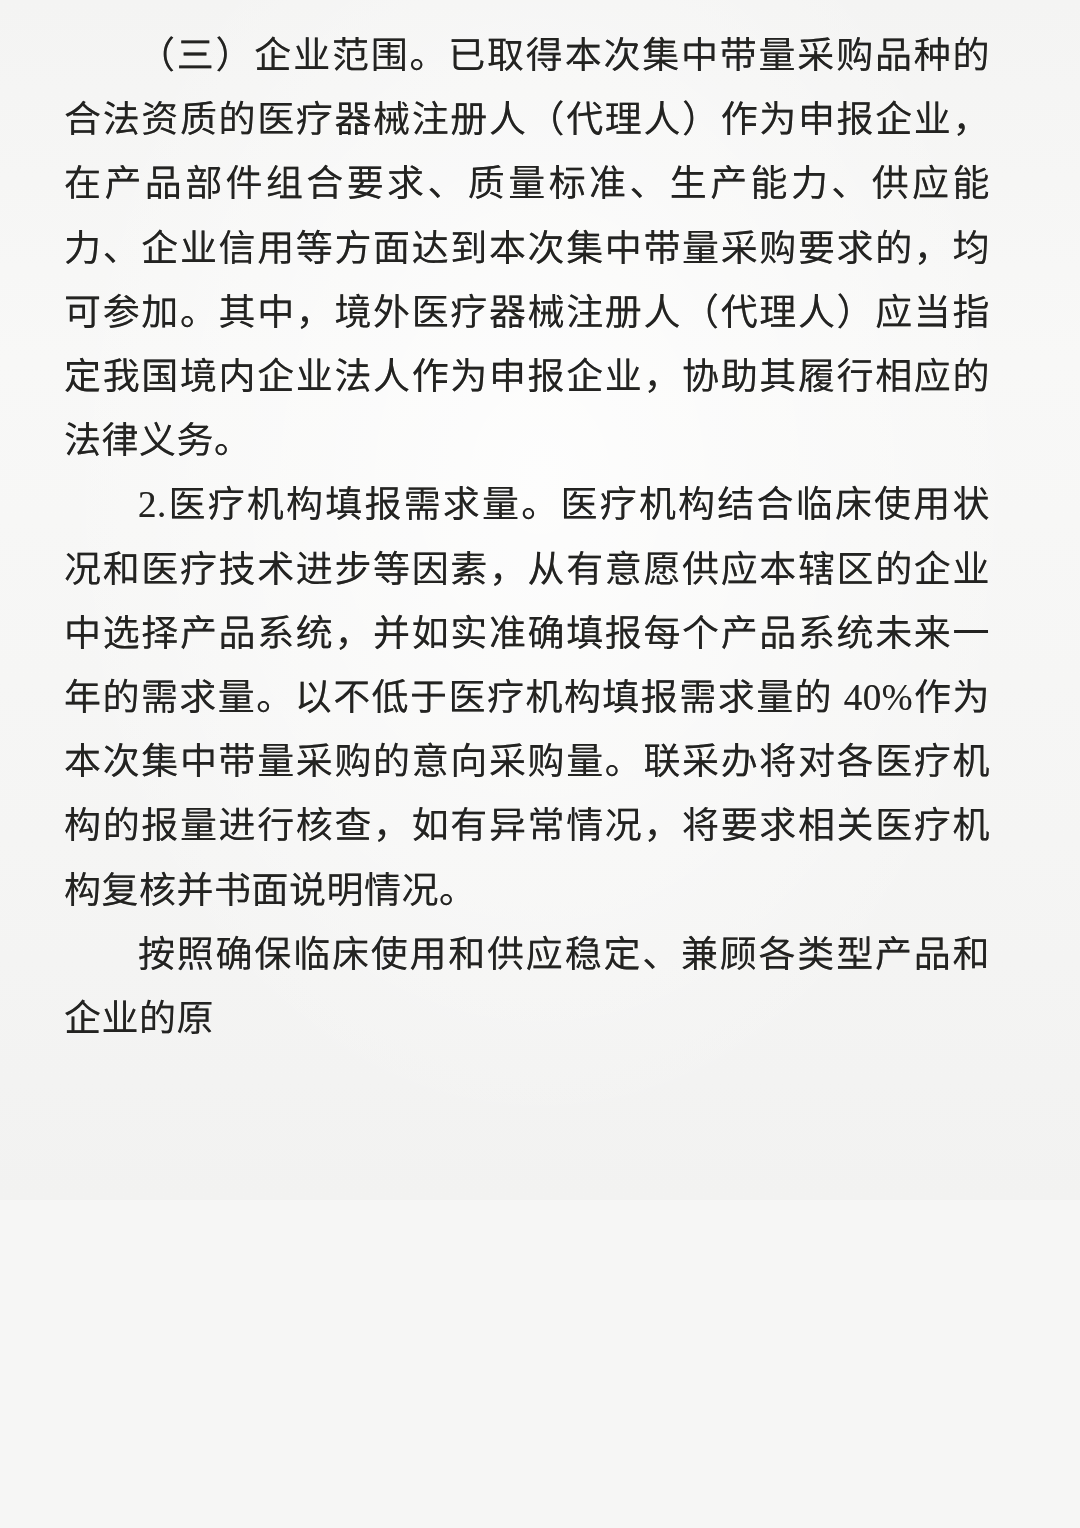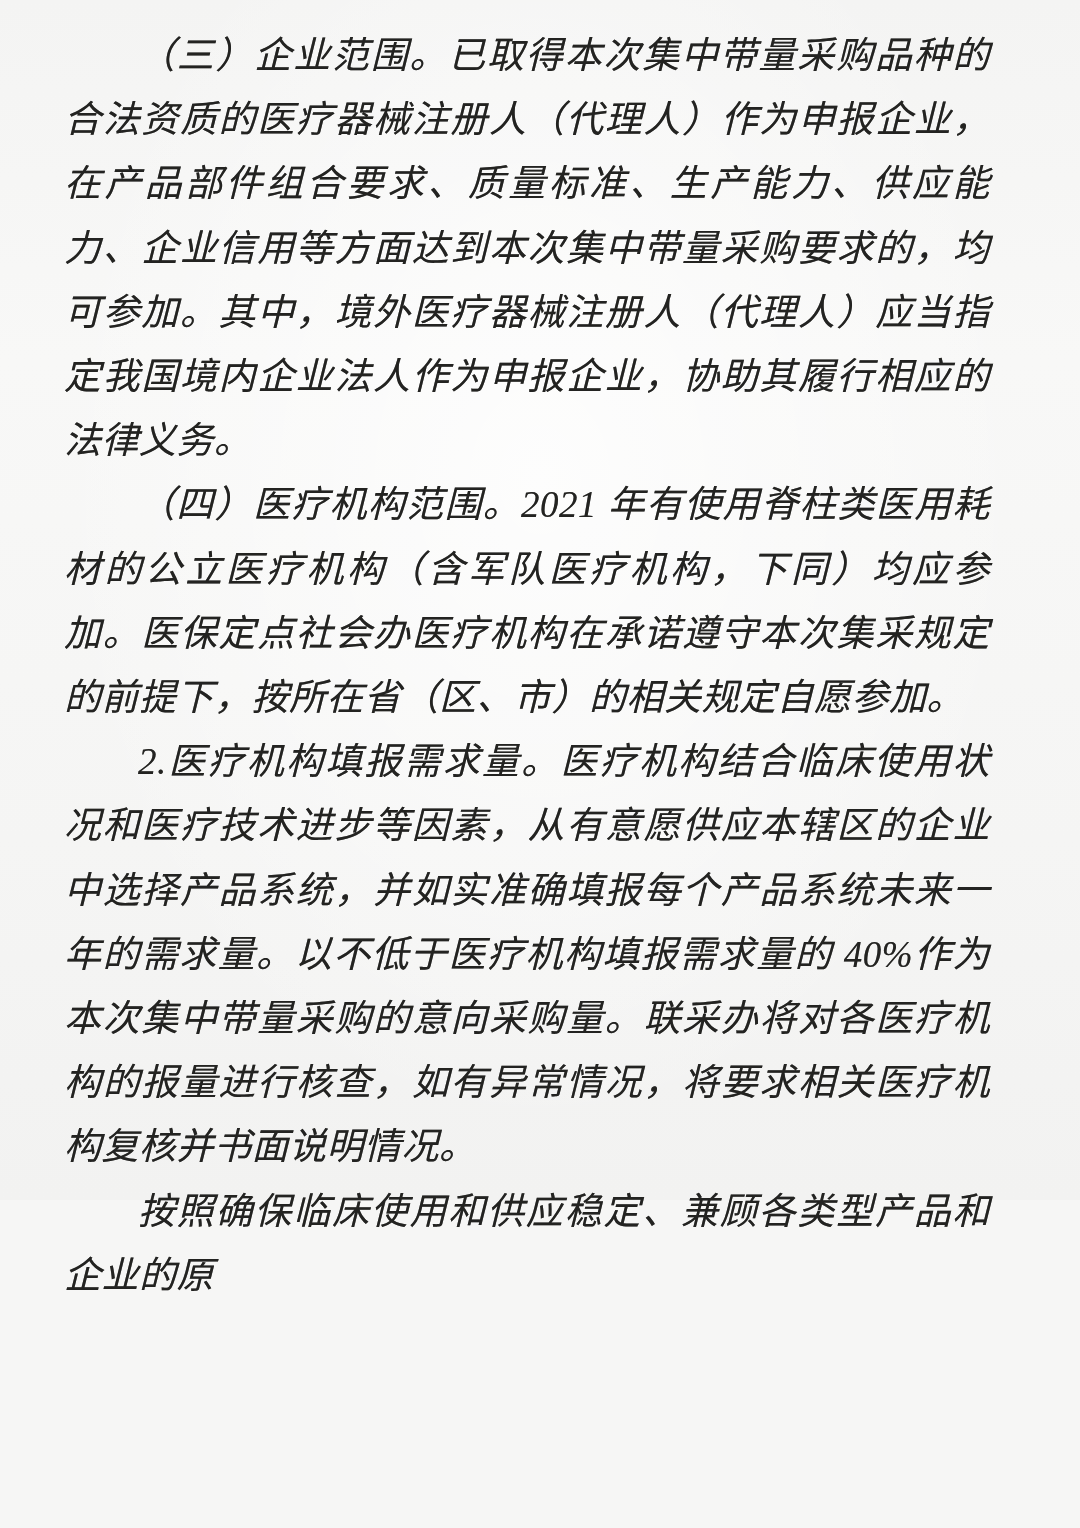--- a/index.html
+++ b/index.html
@@ -17,21 +17,20 @@
     position: relative;
     width: 1080px;
     height: 1200px;
     box-sizing: border-box;
     padding: 24px 90px 0 64px;
     
     background:
       radial-gradient(ellipse at 50% 40%, rgba(255,255,255,0.75) 0%, rgba(255,255,255,0) 65%),
       linear-gradient(180deg, #f4f4f3 0%, #f8f8f7 30%, #f5f5f4 70%, #f2f2f1 100%);
     color: #222220;
-    font-style: italic;
   }
   .doc {
     width: 100%;
   }
   p.para {
     margin: 0;
     font-size: 37px;
     line-height: 64.2px;
     text-align: justify;
     letter-spacing: 0.5px;
@@ -58,17 +57,16 @@
     letter-spacing: 3px;
   }
 </style>
 </head>
 <body>
 
 <div class="page">
   <div class="doc">
 
   <p class="para body">（三）企业范围。已取得本次集中带量采购品种的合法资质的医疗器械注册人（代理人）作为申报企业，在产品部件组合要求、质量标准、生产能力、供应能力、企业信用等方面达到本次集中带量采购要求的，均可参加。其中，境外医疗器械注册人（代理人）应当指定我国境内企业法人作为申报企业，协助其履行相应的法律义务。</p>
-      <p class="para body">（四）医疗机构范围。2021 年有使用脊柱类医用耗材的公立医疗机构（含军队医疗机构，下同）均应参加。医保定点社会办医疗机构在承诺遵守本次集采规定的前提下，按所在省（区、市）的相关规定自愿参加。</p>
       <p class="para body">2.医疗机构填报需求量。医疗机构结合临床使用状况和医疗技术进步等因素，从有意愿供应本辖区的企业中选择产品系统，并如实准确填报每个产品系统未来一年的需求量。以不低于医疗机构填报需求量的 40%作为本次集中带量采购的意向采购量。联采办将对各医疗机构的报量进行核查，如有异常情况，将要求相关医疗机构复核并书面说明情况。</p>
       <p class="para body">按照确保临床使用和供应稳定、兼顾各类型产品和企业的原</p>
     </div>
 </div>
 
 </body></html>

